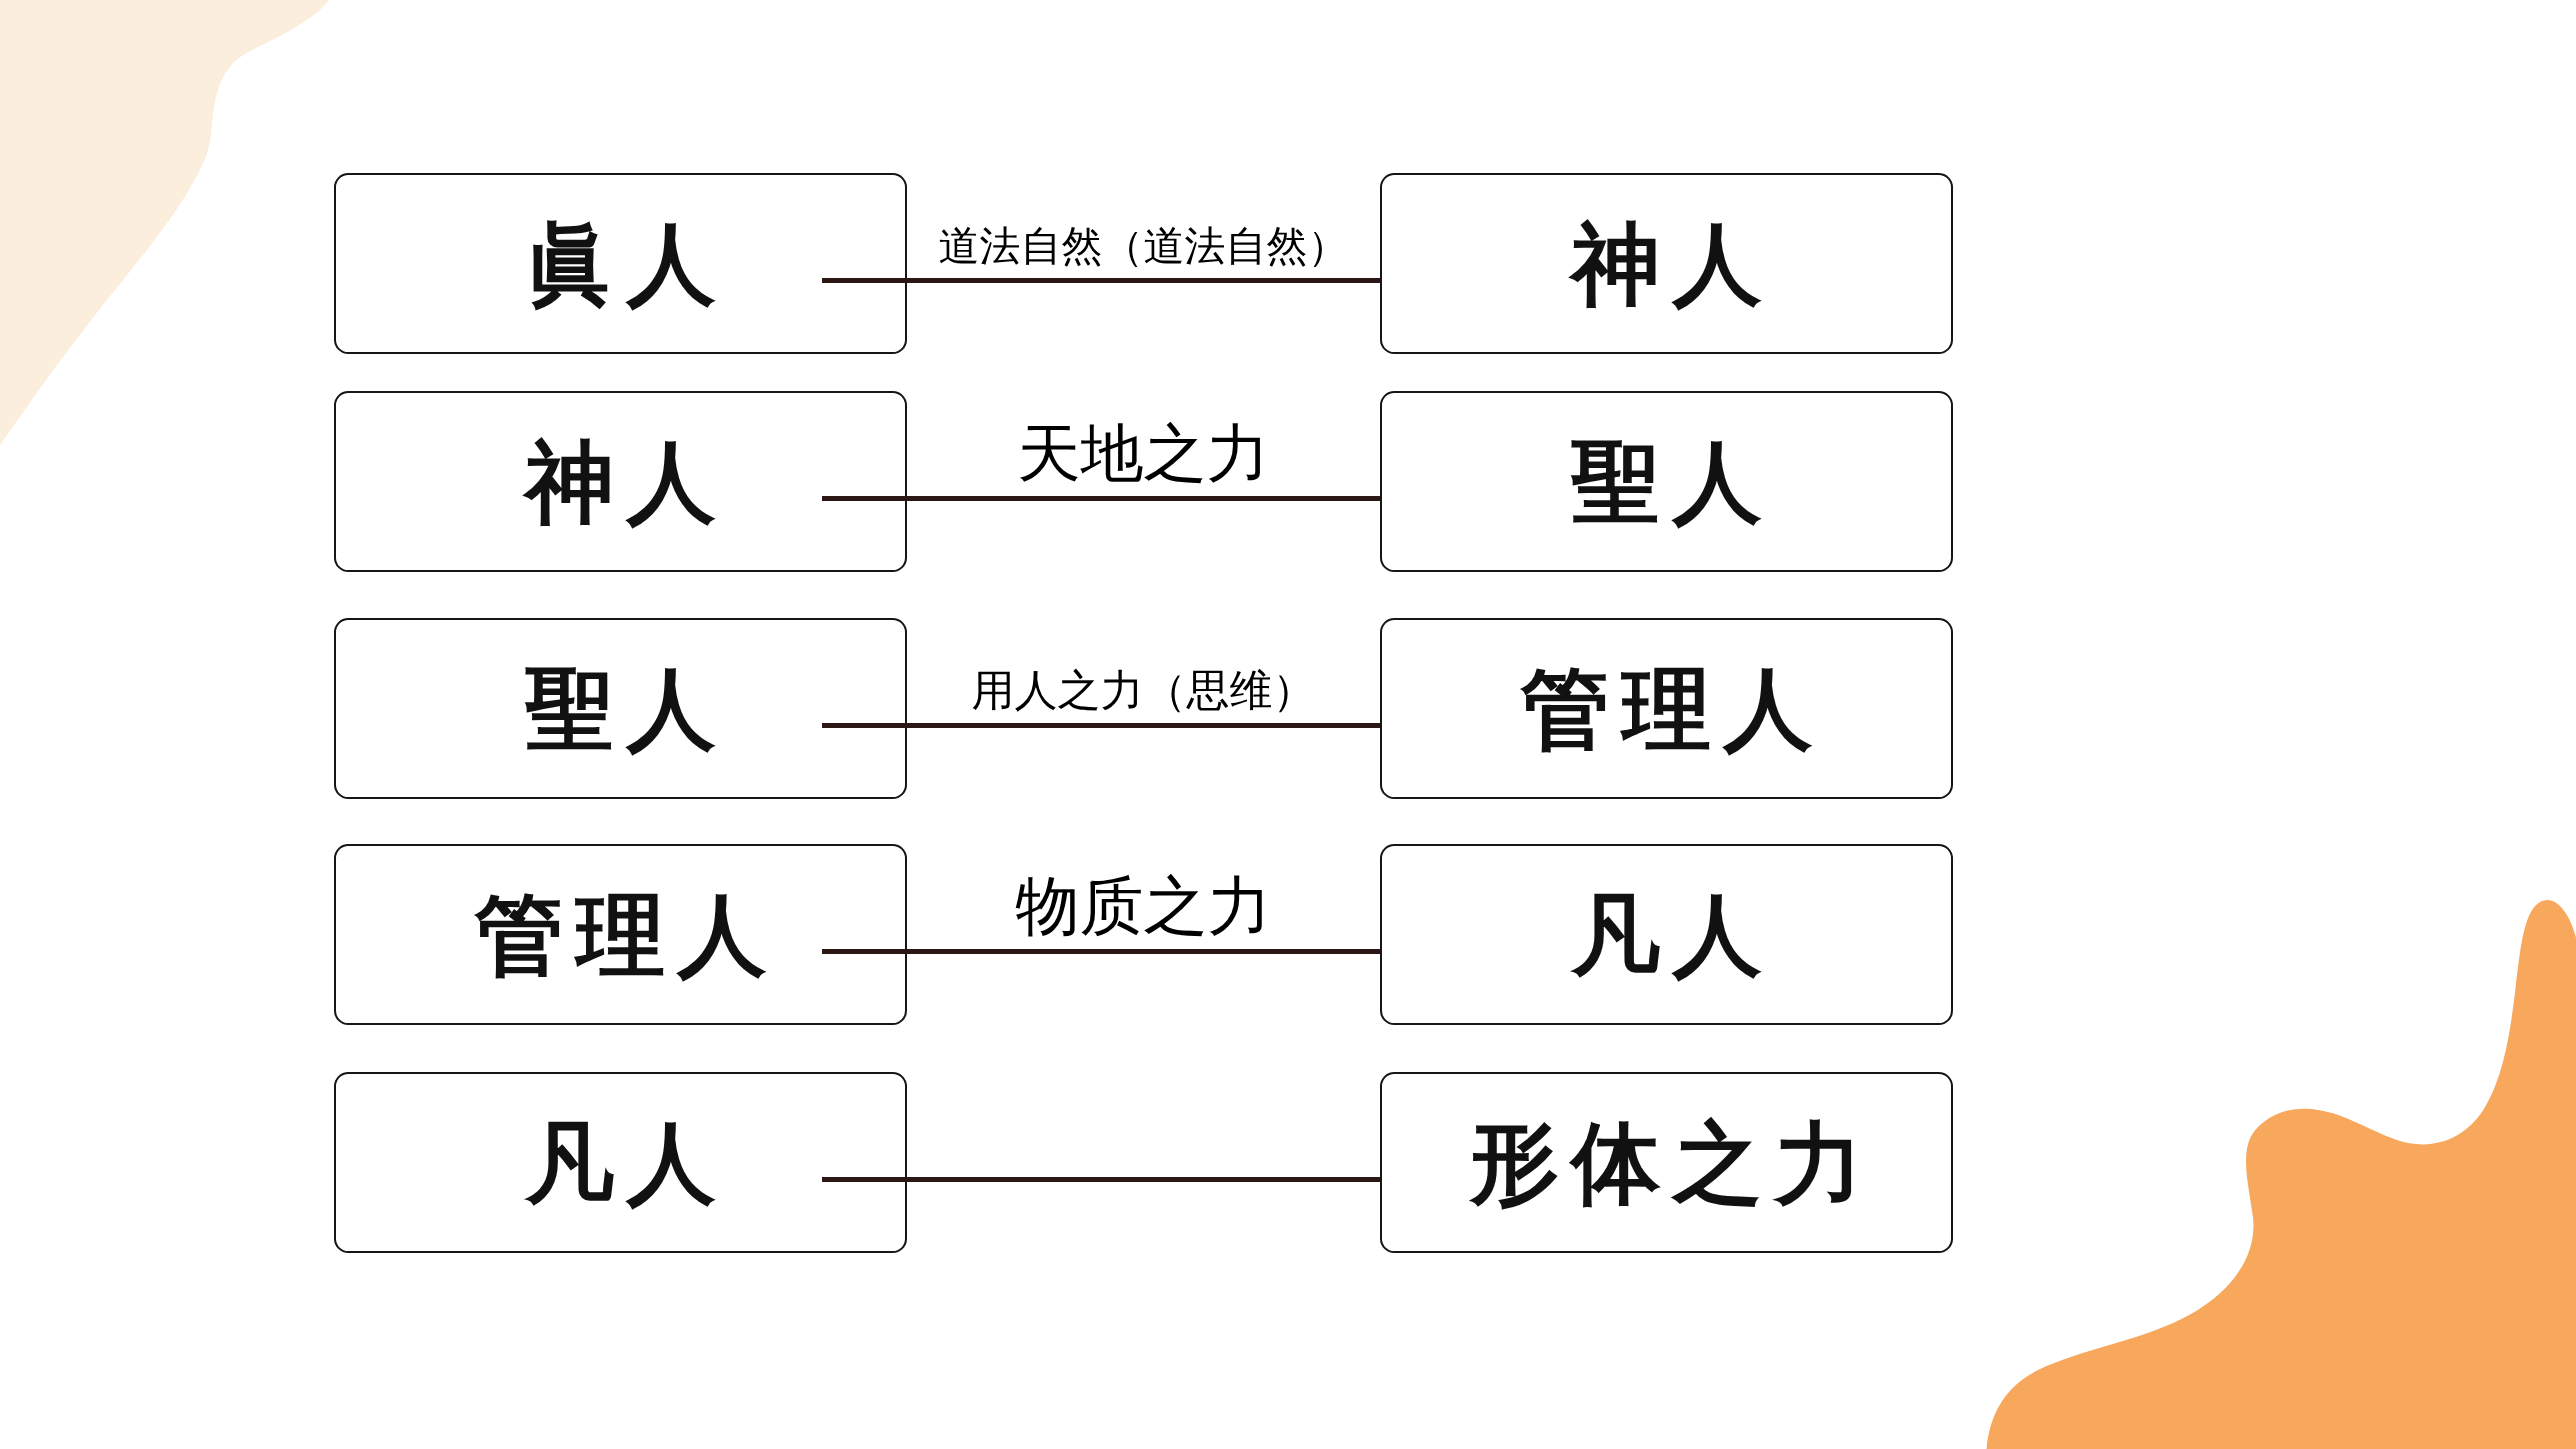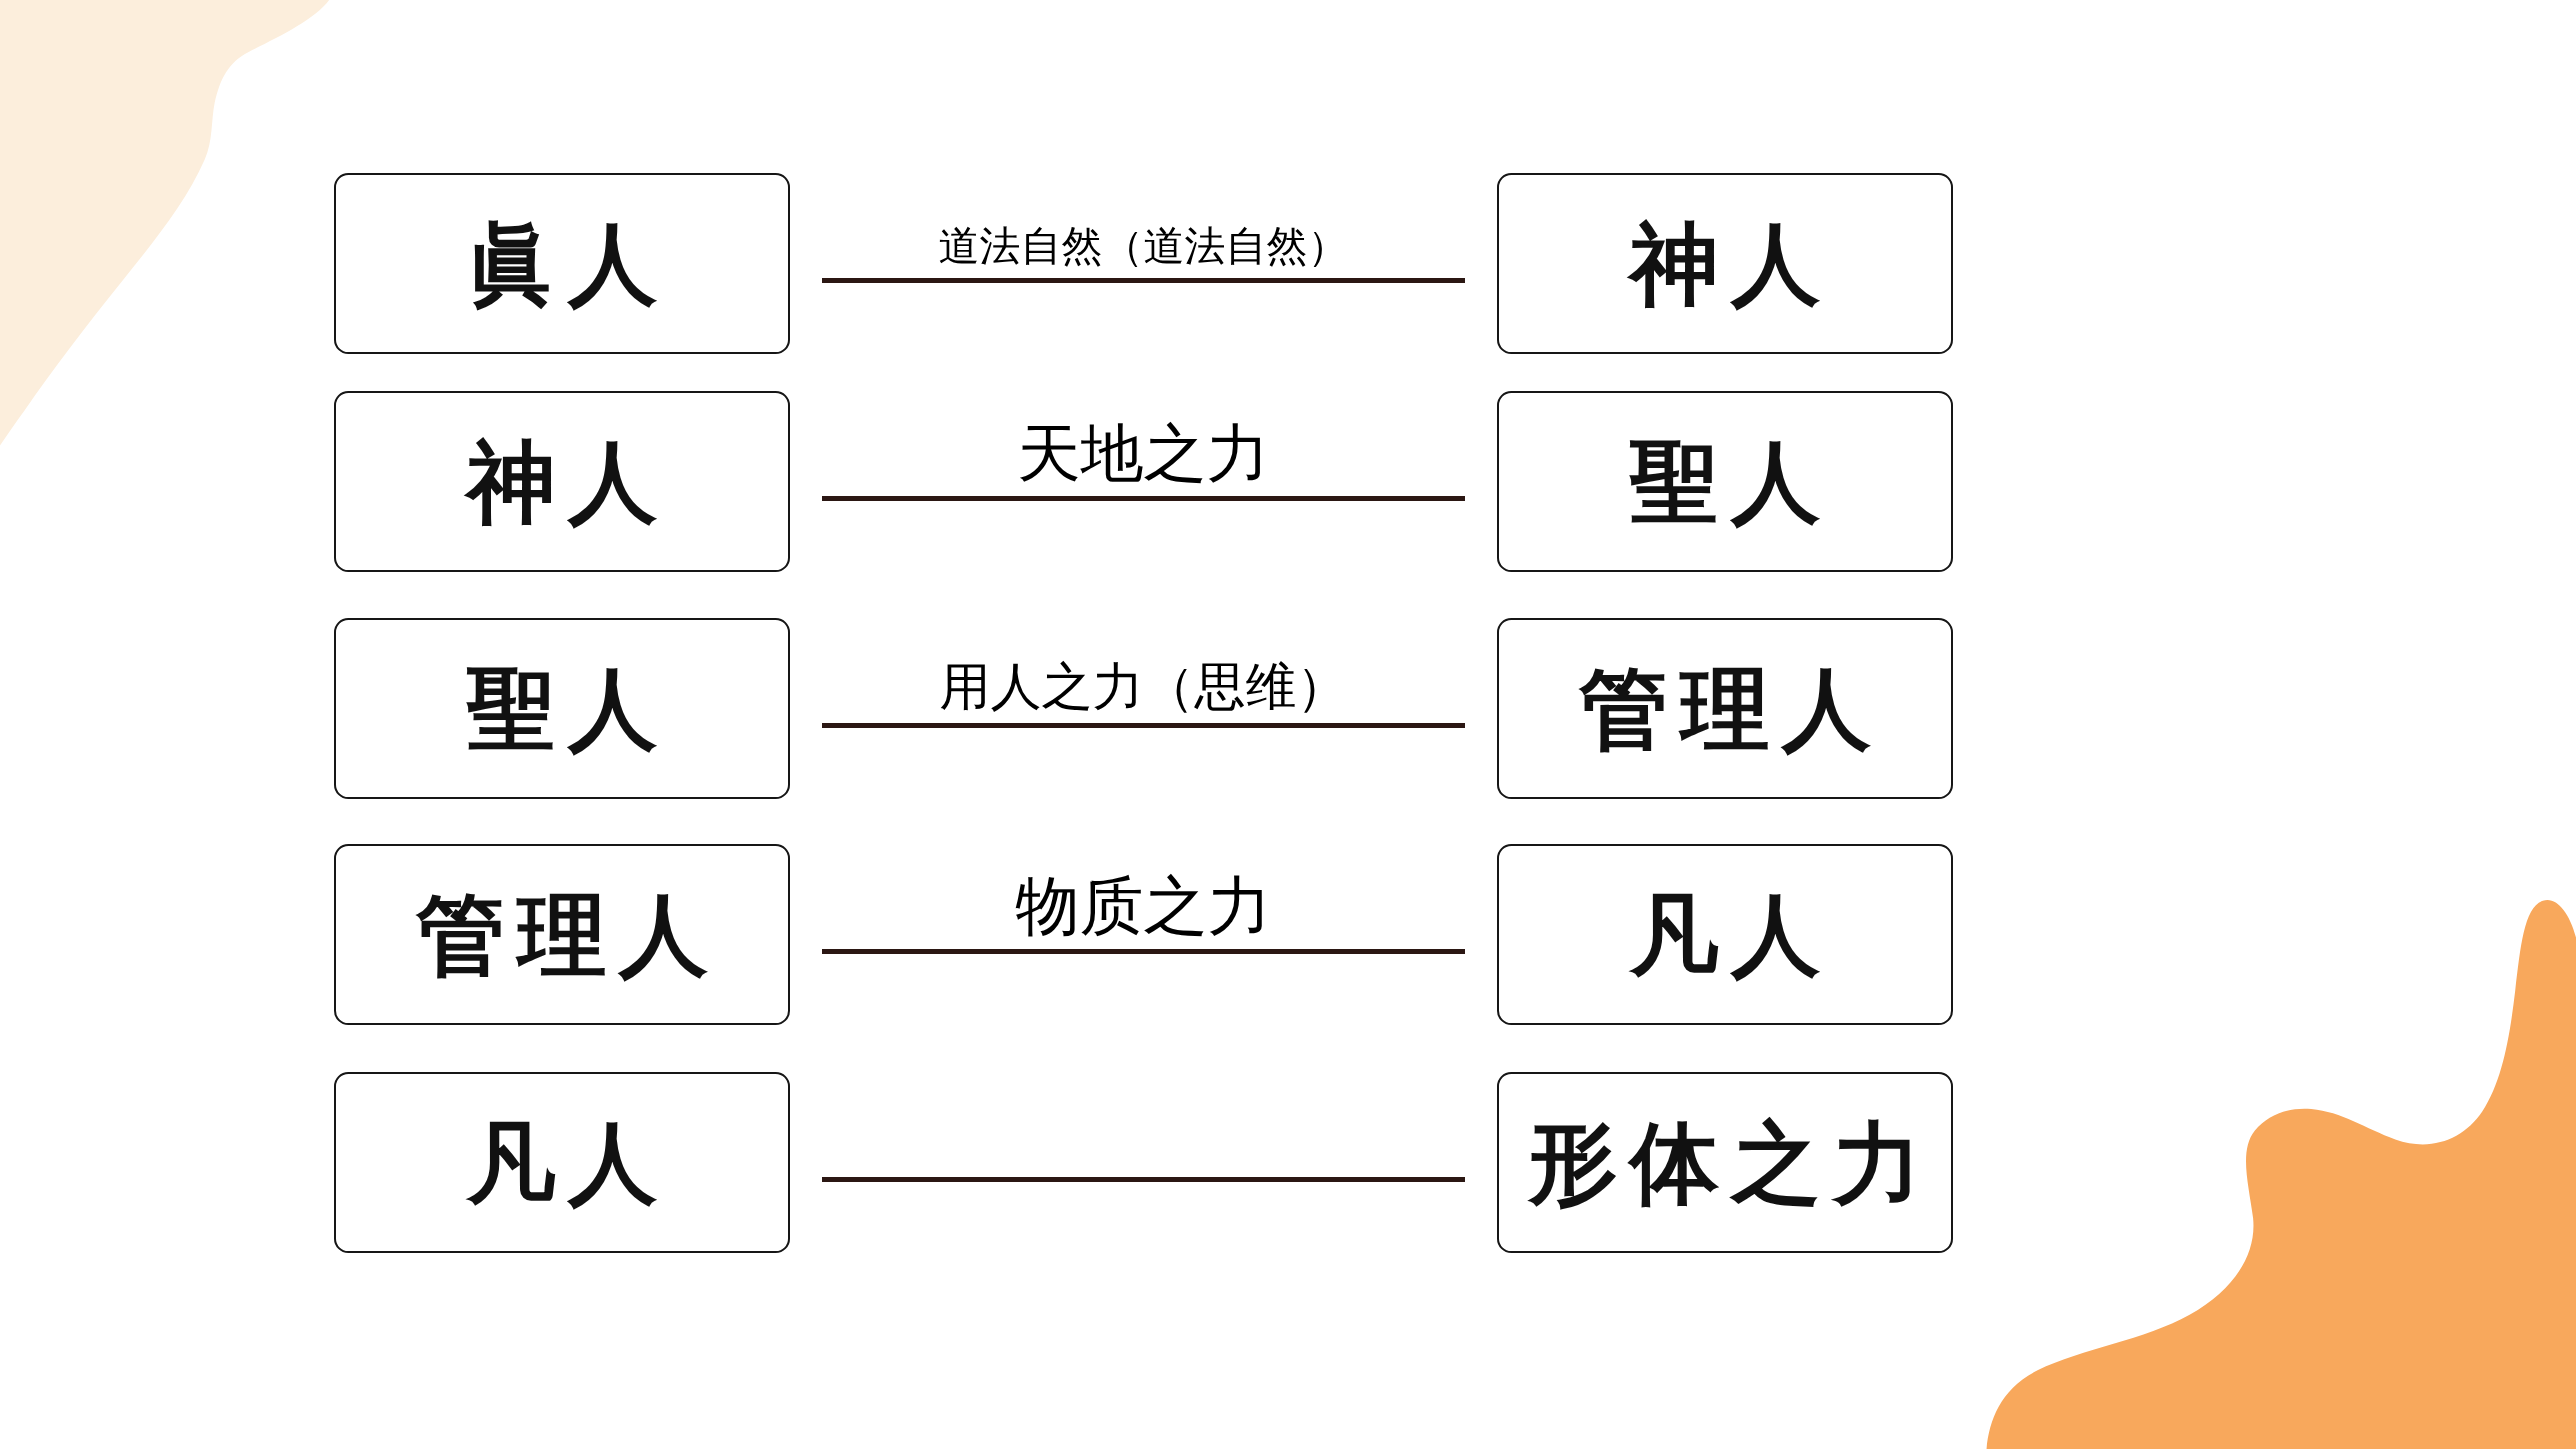--- a/index.html
+++ b/index.html
@@ -24,21 +24,21 @@
     height: 181px;
   }
   .r1 { top: 173px; }
   .r2 { top: 391px; }
   .r3 { top: 618px; }
   .r4 { top: 844px; }
   .r5 { top: 1072px; }
   .box {
     position: absolute;
     top: 0;
-    width: 456px;
+    width: 573px;
     height: 181px;
     box-sizing: border-box;
     background: #ffffff;
     border: 2.7px solid #161616;
     border-radius: 14.3px;
     display: flex;
     align-items: center;
     justify-content: center;
   }
   .box-left  { left: 0; }
@@ -71,21 +71,21 @@
     position: absolute;
     left: 0; right: 0;
     bottom: 87px;
     text-align: center;
     color: #000000;
     white-space: nowrap;
     line-height: 1;
   }
   .r1 .connector-label { font-size: 41px; }
   .r2 .connector-label { font-size: 63px; margin-top: 30px; }
-  .r3 .connector-label { font-size: 51px; }
+  .r3 .connector-label { font-size: 43px; }
   .r4 .connector-label { font-size: 64px; }
   .r5 .connector-label { font-size: 50px; }
 </style>
 </head>
 <body>
 
 <div class="canvas">
 
   <svg class="bg-decor" width="2576" height="1449" viewBox="0 0 2880 1620" aria-hidden="true">
     <path d="M 0,0 L 368,0

